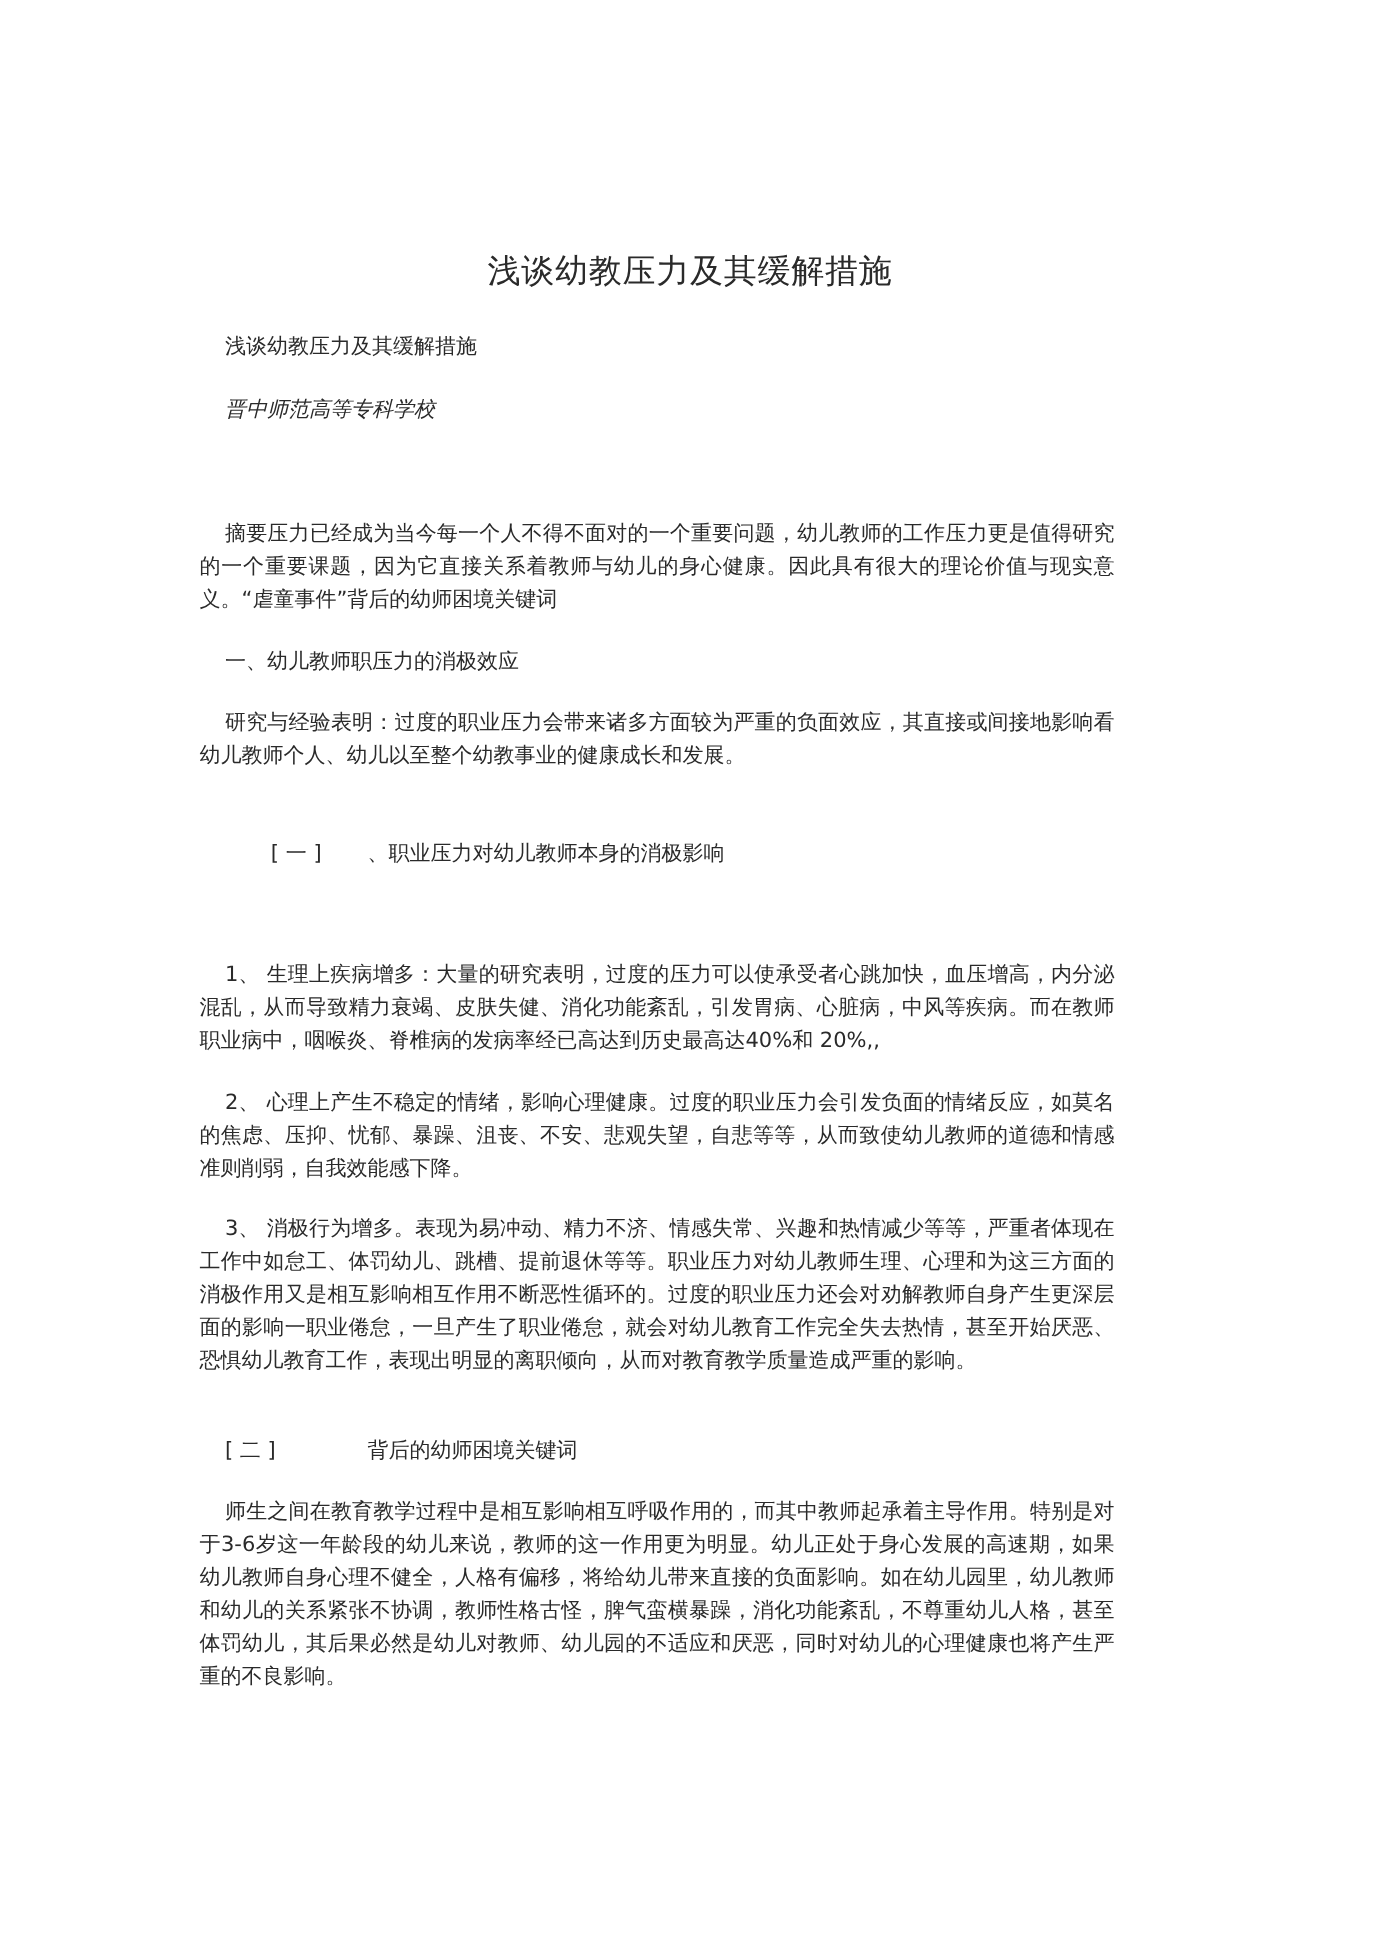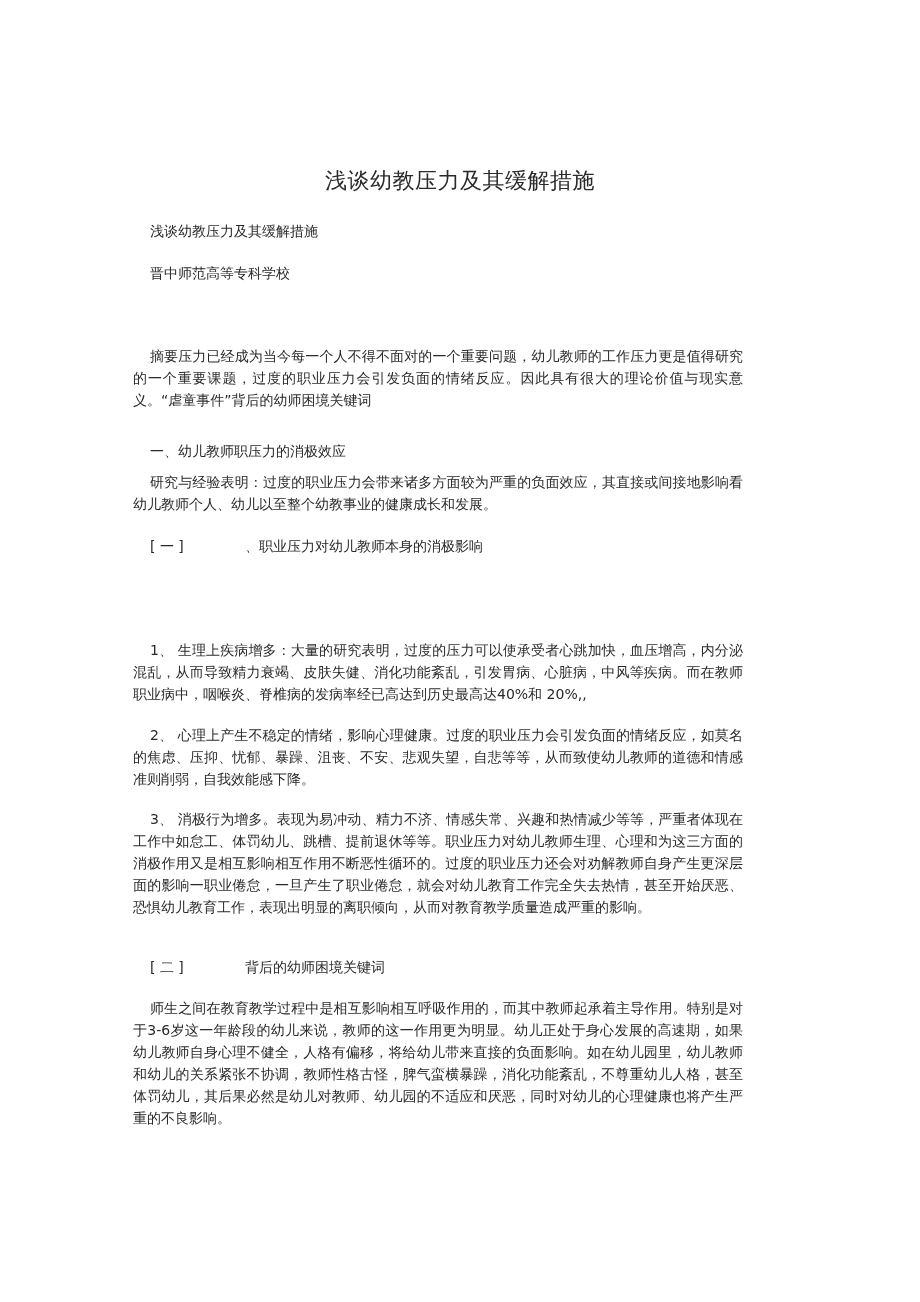--- a/index.html
+++ b/index.html
@@ -15,29 +15,29 @@
   .bracket { display: inline-block; width: 95px; }
 </style>
 </head>
 <body>
 
 <div class="page">
 
   <div class="title">浅谈幼教压力及其缓解措施</div>
 
   <div class="block indent" style="top:220px;">浅谈幼教压力及其缓解措施</div>
-  <div class="block indent" style="top:262px;">晋中师范高等专科学校</div>
+  <div class="block indent" style="top:262px;font-style:italic;">晋中师范高等专科学校</div>
 
-  <div class="block indent" style="top:345px;">摘要压力已经成为当今每一个人不得不面对的一个重要问题，幼儿教师的工作压力更是值得研究的一个重要课题，过度的职业压力会引发负面的情绪反应。因此具有很大的理论价值与现实意义。“虐童事件”背后的幼师困境关键词</div>
+  <div class="block indent" style="top:345px;">摘要压力已经成为当今每一个人不得不面对的一个重要问题，幼儿教师的工作压力更是值得研究的一个重要课题，因为它直接关系着教师与幼儿的身心健康。因此具有很大的理论价值与现实意义。“虐童事件”背后的幼师困境关键词</div>
 
-  <div class="block indent" style="top:430px;margin-top:10px;">一、幼儿教师职压力的消极效应</div>
+  <div class="block indent" style="top:430px;">一、幼儿教师职压力的消极效应</div>
 
   <div class="block indent" style="top:471px;">研究与经验表明：过度的职业压力会带来诸多方面较为严重的负面效应，其直接或间接地影响看幼儿教师个人、幼儿以至整个幼教事业的健康成长和发展。</div>
 
-  <div class="sub" style="top:535px;">
+  <div class="sub" style="top:558px;text-align:center;">
     <span class="bracket">[ 一 ]</span><span>、职业压力对幼儿教师本身的消极影响</span>
   </div>
 
 
   <div class="block indent" style="top:639px;">1、  生理上疾病增多：大量的研究表明，过度的压力可以使承受者心跳加快，血压增高，内分泌混乱，从而导致精力衰竭、皮肤失健、消化功能紊乱，引发胃病、心脏病，中风等疾病。而在教师职业病中，咽喉炎、脊椎病的发病率经已高达到历史最高达40%和  20%,,</div>
 
   <div class="block indent" style="top:724px;">2、  心理上产生不稳定的情绪，影响心理健康。过度的职业压力会引发负面的情绪反应，如莫名的焦虑、压抑、忧郁、暴躁、沮丧、不安、悲观失望，自悲等等，从而致使幼儿教师的道德和情感准则削弱，自我效能感下降。</div>
 
   <div class="block indent" style="top:808px;">3、  消极行为增多。表现为易冲动、精力不济、情感失常、兴趣和热情减少等等，严重者体现在工作中如怠工、体罚幼儿、跳槽、提前退休等等。职业压力对幼儿教师生理、心理和为这三方面的消极作用又是相互影响相互作用不断恶性循环的。过度的职业压力还会对劝解教师自身产生更深层面的影响一职业倦怠，一旦产生了职业倦怠，就会对幼儿教育工作完全失去热情，甚至开始厌恶、恐惧幼儿教育工作，表现出明显的离职倾向，从而对教育教学质量造成严重的影响。</div>
 

